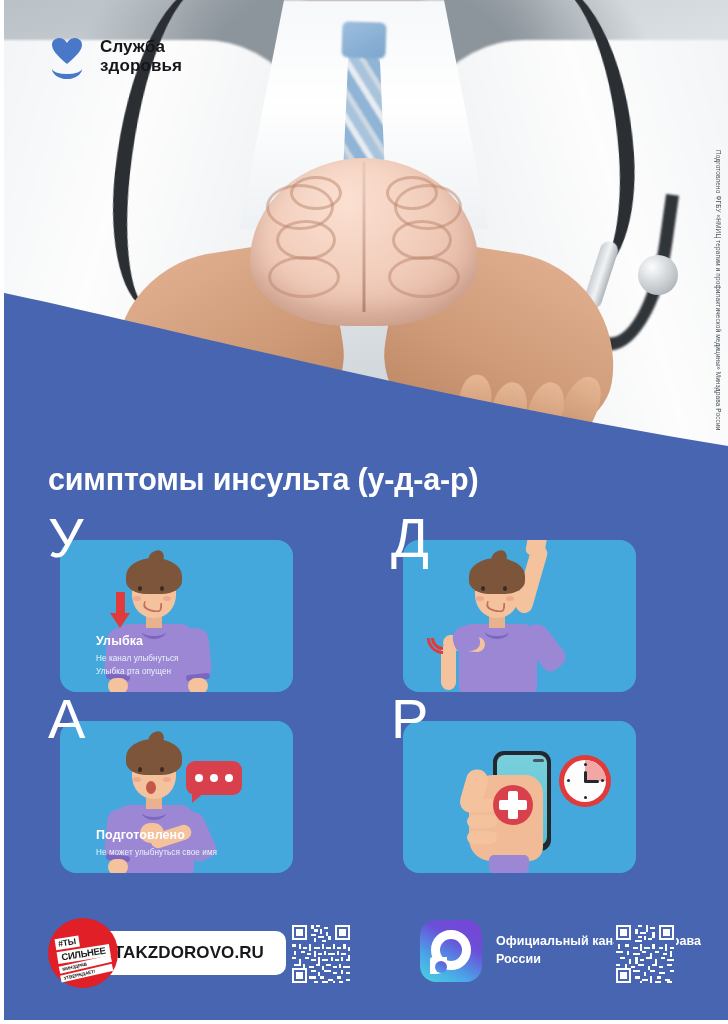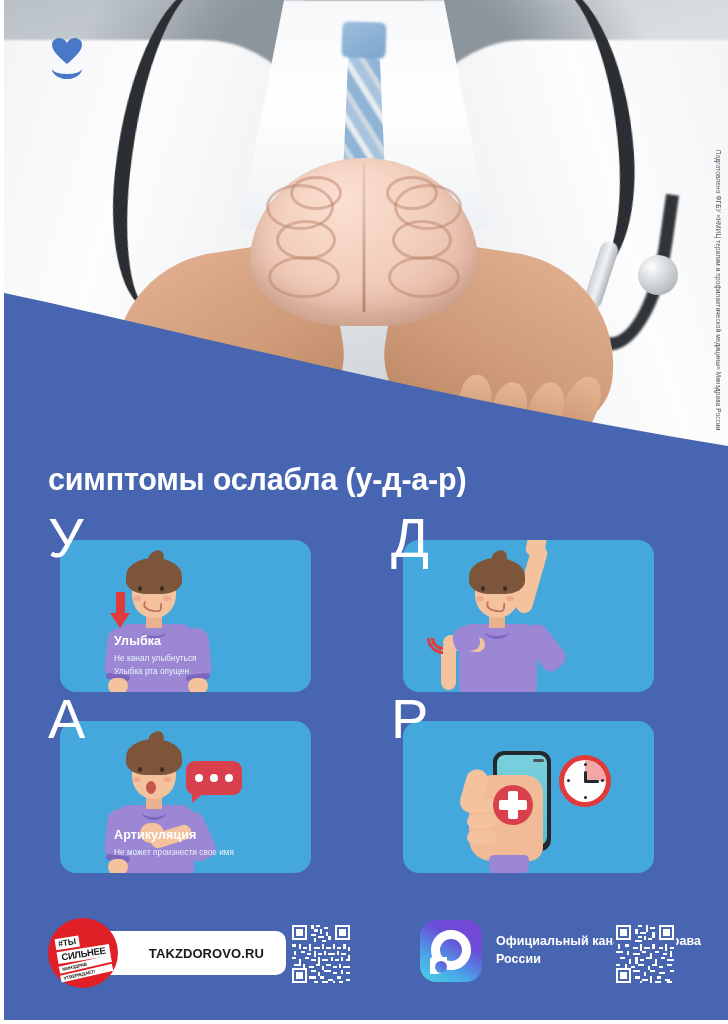--- a/index.html
+++ b/index.html
@@ -171,21 +171,21 @@
     display:grid;grid-template-columns:295px 295px;
     column-gap:48px;row-gap:29px;
   }
   .cardwrap{position:relative;height:152px;}
   .letter{
     position:absolute;left:2px;top:-30px;
     font-size:56px;font-weight:400;color:#ffffff;line-height:1;
     z-index:3;
   }
   .card{
-    position:absolute;left:14px;top:0;width:251px;height:152px;
+    position:absolute;left:14px;top:0;width:233px;height:152px;
     background:#45a8dd;border-radius:16px;overflow:hidden;z-index:2;
   }
   .card-txt{position:absolute;right:11px;bottom:14px;width:186px;text-align:left;}
   .card-h{font-size:12.5px;font-weight:700;color:#ffffff;margin-bottom:5px;letter-spacing:.1px;}
   .card-l{font-size:8.2px;color:#e9f4fb;line-height:1.52;letter-spacing:.05px;}
 
   
   .fig{position:absolute;left:42px;bottom:0;width:112px;height:140px;}
   .hair{position:absolute;left:24px;top:6px;width:56px;height:36px;background:#7d553a;border-radius:50% 50% 36% 36%;}
   .tuft{position:absolute;left:46px;top:-1px;width:16px;height:13px;background:#7d553a;border-radius:60% 40% 50% 50%;transform:rotate(-22deg);}
@@ -236,21 +236,21 @@
   .badge-inner{transform:rotate(-9deg);text-align:left;}
   .b1{display:inline-block;background:#ffffff;color:#1a1a1a;font-size:8.5px;font-weight:700;padding:1px 3px;line-height:1.1;letter-spacing:-.2px;}
   .b2{display:block;background:#ffffff;color:#1a1a1a;font-size:9.5px;font-weight:700;padding:1px 4px;line-height:1.05;margin-top:1px;letter-spacing:-.3px;}
   .b3{display:block;background:#ffffff;color:#1a1a1a;font-size:4.6px;font-weight:700;padding:1px 3px;line-height:1.1;margin-top:1.5px;transform:rotate(-4deg);letter-spacing:-.1px;}
   .b4{display:block;background:#ffffff;color:#1a1a1a;font-size:4.6px;font-weight:700;padding:1px 3px;line-height:1.1;margin-top:1px;transform:rotate(-4deg);letter-spacing:-.1px;}
   .pill{
     margin-left:-26px;height:44px;width:194px;background:#ffffff;border-radius:10px;
     display:flex;align-items:center;justify-content:flex-end;padding-right:22px;
     box-sizing:border-box;z-index:1;
   }
-  .pill span{font-size:13px;font-weight:700;color:#16181c;letter-spacing:.1px;text-align:right;}
+  .pill span{font-size:17px;font-weight:700;color:#16181c;letter-spacing:.1px;text-align:right;}
   .qr{width:62px;height:62px;}
   .qr-l{position:absolute;left:290px;top:5px;}
   .qr-r{position:absolute;left:614px;top:5px;}
   .f-right{position:absolute;left:420px;top:2px;display:flex;align-items:center;gap:14px;}
   .appicon{
     position:relative;width:62px;height:62px;border-radius:16px;
     background:linear-gradient(210deg,#7b42d6 0%,#6a4fd8 35%,#4aa6e8 70%,#49d3e0 100%);
     flex:0 0 auto;
   }
   .appring{
@@ -310,30 +310,34 @@
       <div class="gyr" style="right:40px;top:18px;width:46px;height:28px;"></div>
     </div>
 
     <div class="credit">Подготовлено ФГБУ «НМИЦ терапии и профилактической медицины» Минздрава России</div>
 
     <div class="logo">
       <div class="logo-mark">
         <div class="heart"></div>
         <div class="smile"></div>
       </div>
+      <div class="logo-text">
+        <div>Служба</div>
+        <div>здоровья</div>
+      </div>
     </div>
   </div>
 
   <div class="curve">
     <svg width="728" height="230" viewBox="0 0 728 230" xmlns="http://www.w3.org/2000/svg">
       <path d="M0,42 C 170,78 430,148 728,196 L728,230 L0,230 Z" fill="#4765b0"></path>
     </svg>
   </div>
 
-  <div class="title">симптомы ослабла (у-д-а-р)</div>
+  <div class="title">симптомы инсульта (у-д-а-р)</div>
 
   <div class="grid">
 
     <div class="cardwrap">
       <div class="letter">У</div>
       <div class="card">
         <div class="fig">
           <div class="arrow-stem"></div>
           <div class="arrow-head"></div>
           <div class="shirt2"></div>
@@ -413,22 +417,22 @@
           <div class="hair"></div>
           <div class="hair-f"></div>
           <div class="tuft"></div>
           <div class="eye" style="left:36px;"></div>
           <div class="eye" style="left:58px;"></div>
           <div class="cheek" style="left:31px;"></div>
           <div class="cheek" style="left:61px;"></div>
           <div class="mouth-o"></div>
         </div>
         <div class="card-txt">
-          <div class="card-h">Артикуляция</div>
-          <div class="card-l">Не может произнести свое имя</div>
+          <div class="card-h">Подготовлено</div>
+          <div class="card-l">Не может улыбнуться свое имя</div>
         </div>
       </div>
     </div>
 
     <div class="cardwrap">
       <div class="letter">Р</div>
       <div class="card">
         <div class="fig" style="width:180px;height:140px;left:38px;">
           <div class="phone"></div>
           <div class="screen"></div>

